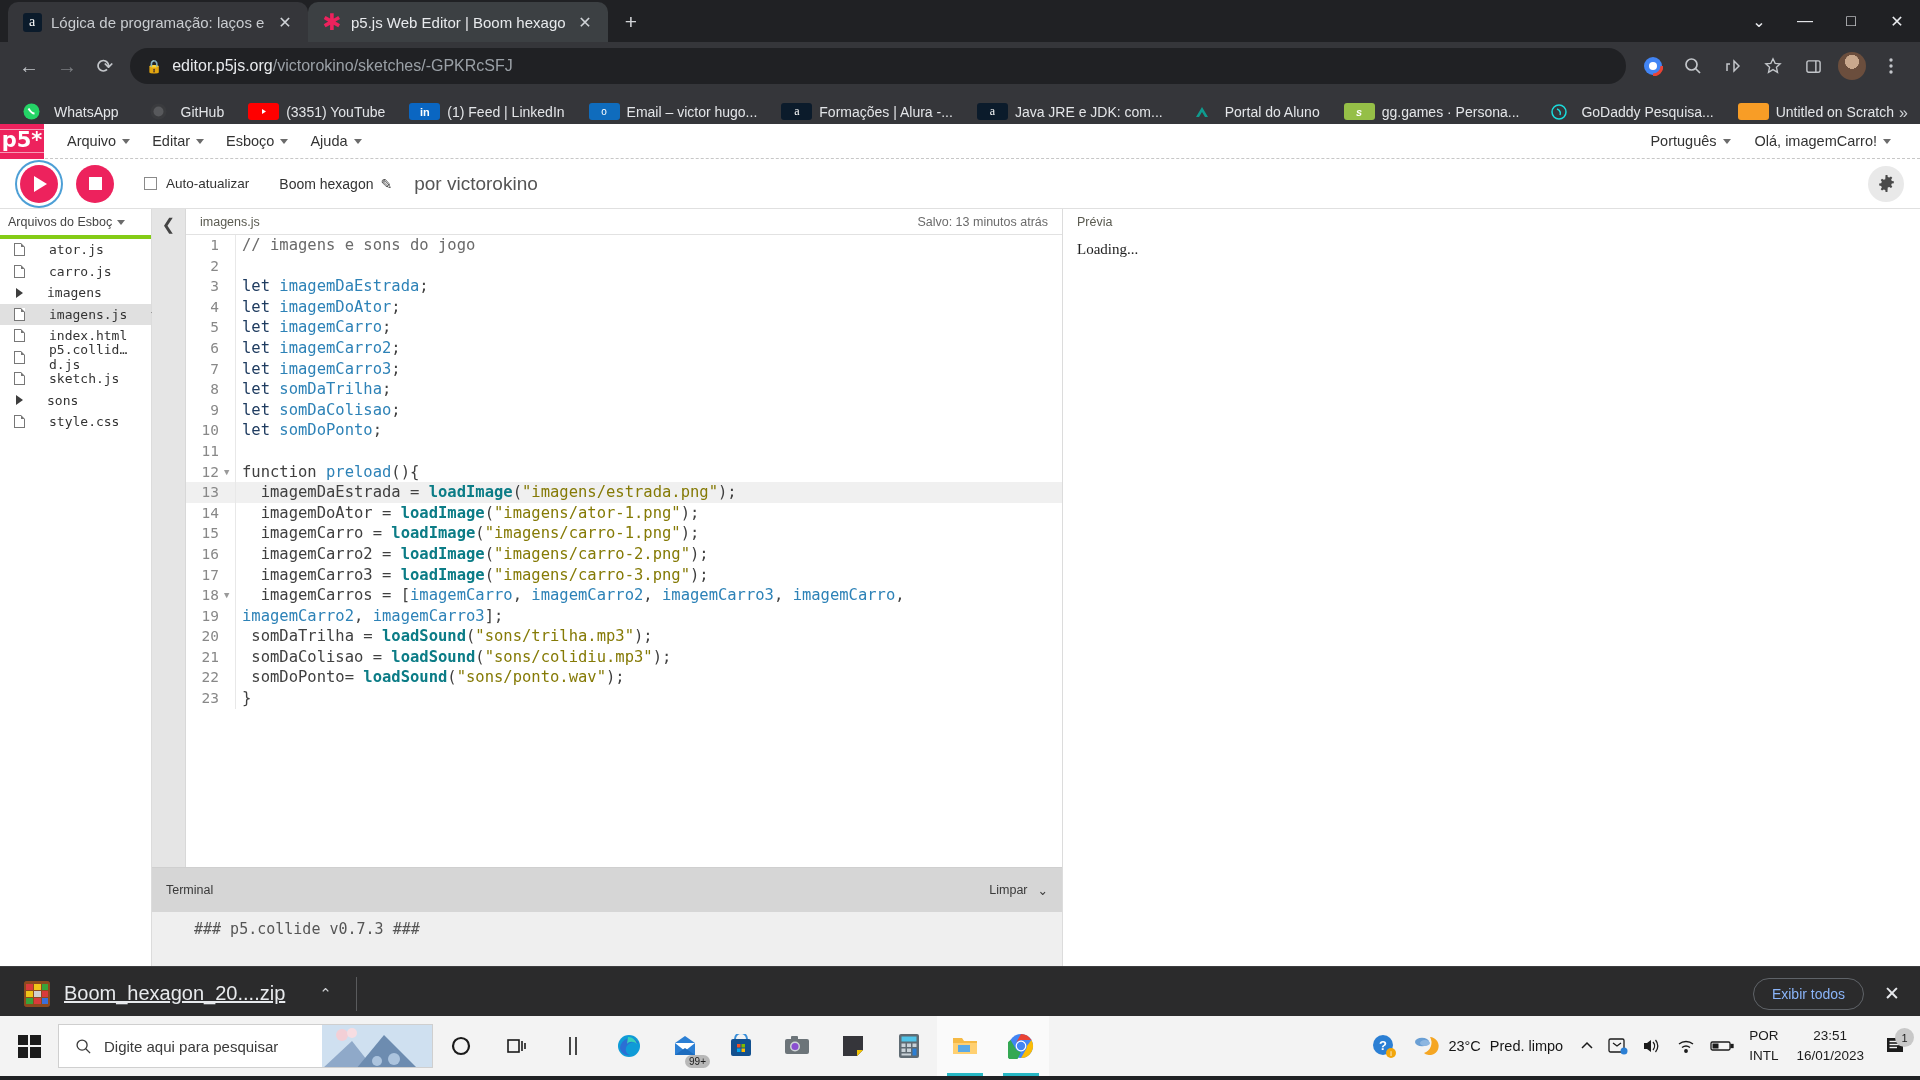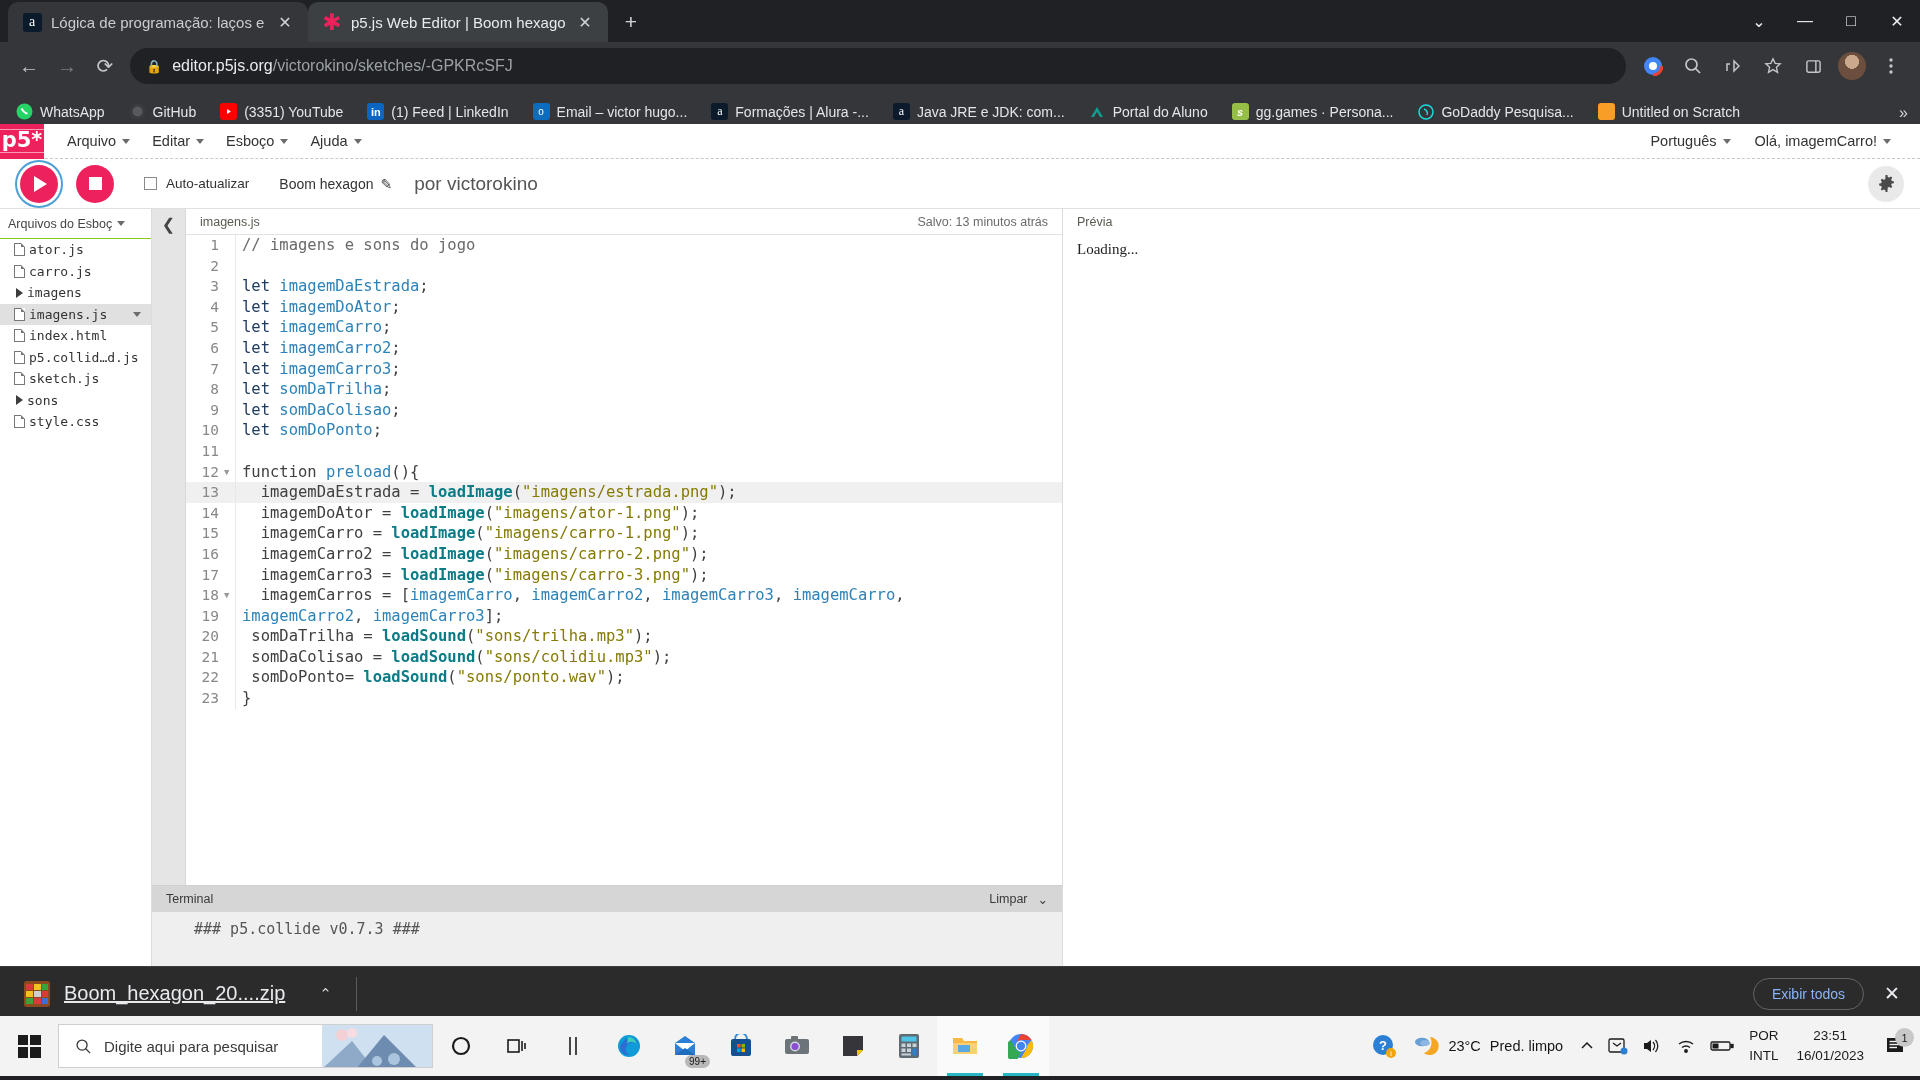--- a/index.html
+++ b/index.html
@@ -43,21 +43,21 @@
   .url { font-size: 16px; color: #9aa0a6; white-space: nowrap; }
   .url b { color: #e8eaed; font-weight: 400; }
   .navicons { display: flex; align-items: center; gap: 2px; }
   .avatar-btn { width: 28px; height: 28px; border-radius: 50%; background: #7a5f4e; margin: 0 4px;
                 background-image: radial-gradient(circle at 50% 35%, #c9a88d 0 30%, #6b4e3d 31% 100%); }
 
   
   .bookmarks { height: 34px; background: #35363a; display: flex; align-items: flex-end; padding: 0 8px;
                gap: 8px; font-size: 14px; color: #e3e5e8; flex: none; overflow: hidden; position: relative;}
   .bm { display: flex; align-items: center; gap: 7px; padding: 4px 8px; border-radius: 4px; white-space: nowrap; flex: none;}
-  .bm-ico { width: 17px; height: 17px; flex: none; display: flex; align-items: center; justify-content: center;
+  .bm-ico { width: 31px; height: 17px; flex: none; display: flex; align-items: center; justify-content: center;
             font-size: 12px; border-radius: 3px; overflow: hidden; }
   .bm-overflow { position: absolute; right: 6px; color: #cfd2d6; font-size: 16px; padding: 2px 6px;}
 
   
   .viewport { flex: 1; background: #ffffff; position: relative; overflow: hidden; }
 
   
   .p5nav { height: 35px; background: #ffffff; border-bottom: 1px dashed #c7c7c7; display: flex; align-items: center; }
   .p5logo { width: 44px; height: 35px; background: #ed225d; color: #fff; display: flex; align-items: center;
             justify-content: center; font-size: 21px; font-weight: bold; font-family: "DejaVu Sans", sans-serif; position: relative; }
@@ -79,22 +79,22 @@
   .tb-check { display: flex; align-items: center; gap: 9px; margin-left: 30px; font-size: 13.5px; color: #333; }
   .cbox { width: 13px; height: 13px; border: 1px solid #8a8a8a; background: #fff; flex: none; }
   .tb-name { margin-left: 30px; font-size: 14px; color: #333; display: flex; align-items: center; gap: 7px;}
   .tb-author { margin-left: 22px; font-size: 19px; color: #555; }
   .gear { position: absolute; right: 16px; width: 36px; height: 36px; border-radius: 50%; background: #e9e9e9;
           display: flex; align-items: center; justify-content: center; }
 
   .p5body { position: absolute; top: 85px; left: 0; right: 0; bottom: 0; display: flex; background: #fff; }
   .filespane { width: 152px; background: #fff; border-right: 1px solid #dcdcdc; flex: none; }
   .files-head { height: 30px; display: flex; align-items: center; padding: 0 8px; font-size: 12.5px; color: #444;
-                border-bottom: 1px solid #84cc16; gap: 5px; }
-  .file-row { height: 21.5px; display: flex; align-items: center; padding-left: 14px; gap: 4px; font-size: 13px;
+                border-bottom: 4px solid #84cc16; gap: 5px; }
+  .file-row { height: 21.5px; display: flex; align-items: center; padding-left: 14px; gap: 24px; font-size: 13px;
               color: #333; font-family: "DejaVu Sans Mono", monospace; }
   .file-row.sel { background: #e0e0e0; }
   .fico { width: 11px; height: 13px; flex: none; position: relative; }
   .fico.doc { border: 1px solid #777; background: #fff; }
   .fico.doc::after { content:''; position:absolute; right:-1px; top:-1px; border-width:0 4px 4px 0;
                      border-style: solid; border-color: #fff #fff #777 #777; }
   .fico.arrow { width: 0; height: 0; border-top: 5px solid transparent; border-bottom: 5px solid transparent;
                 border-left: 7px solid #3d3d3d; margin-left: 2px; }
   .file-caret { margin-left: auto; margin-right: 10px; }
 
@@ -115,21 +115,21 @@
   .code { flex: 1; color: #404040; padding-left: 6px; border-left: 1px solid #e8e8e8; }
   .k-let { color: #1f3c60; }
   .k-fn { color: #404040; }
   .k-var { color: #2d82b7; }
   .k-call { color: #0b7c86; font-weight: bold; }
   .k-str { color: #857a06; }
   .k-com { color: #6a6a6a; }
   .k-pun { color: #404040; }
 
   .terminal { flex: none; border-top: 1px solid #cfcfcf; }
-  .term-head { height: 26px; background: #d6d6d6; display: flex; align-items: center; padding: 0 14px;
+  .term-head { height: 44px; background: #d6d6d6; display: flex; align-items: center; padding: 0 14px;
                font-size: 12.5px; color: #3a3a3a; }
   .term-head .right { margin-left: auto; display: flex; align-items: center; gap: 10px; }
   .term-body { height: 80px; background: #efefef; font-family: "DejaVu Sans Mono", monospace; font-size: 15px;
                color: #555; padding: 8px 0 0 42px; }
   .term-prompt { height: 28px; background: #fff; border-top: 1px solid #dcdcdc; display: flex; align-items: center;
                  padding-left: 36px; color: #777; font-family: "DejaVu Sans Mono", monospace; font-size: 14px;}
 
   .previewcol { width: 858px; flex: none; border-left: 1px solid #dcdcdc; background: #fff; }
   .prev-head { height: 26px; display: flex; align-items: center; padding: 0 14px; font-size: 12.5px; color: #5a5a50;
                border-bottom: 1px solid #fff; }

